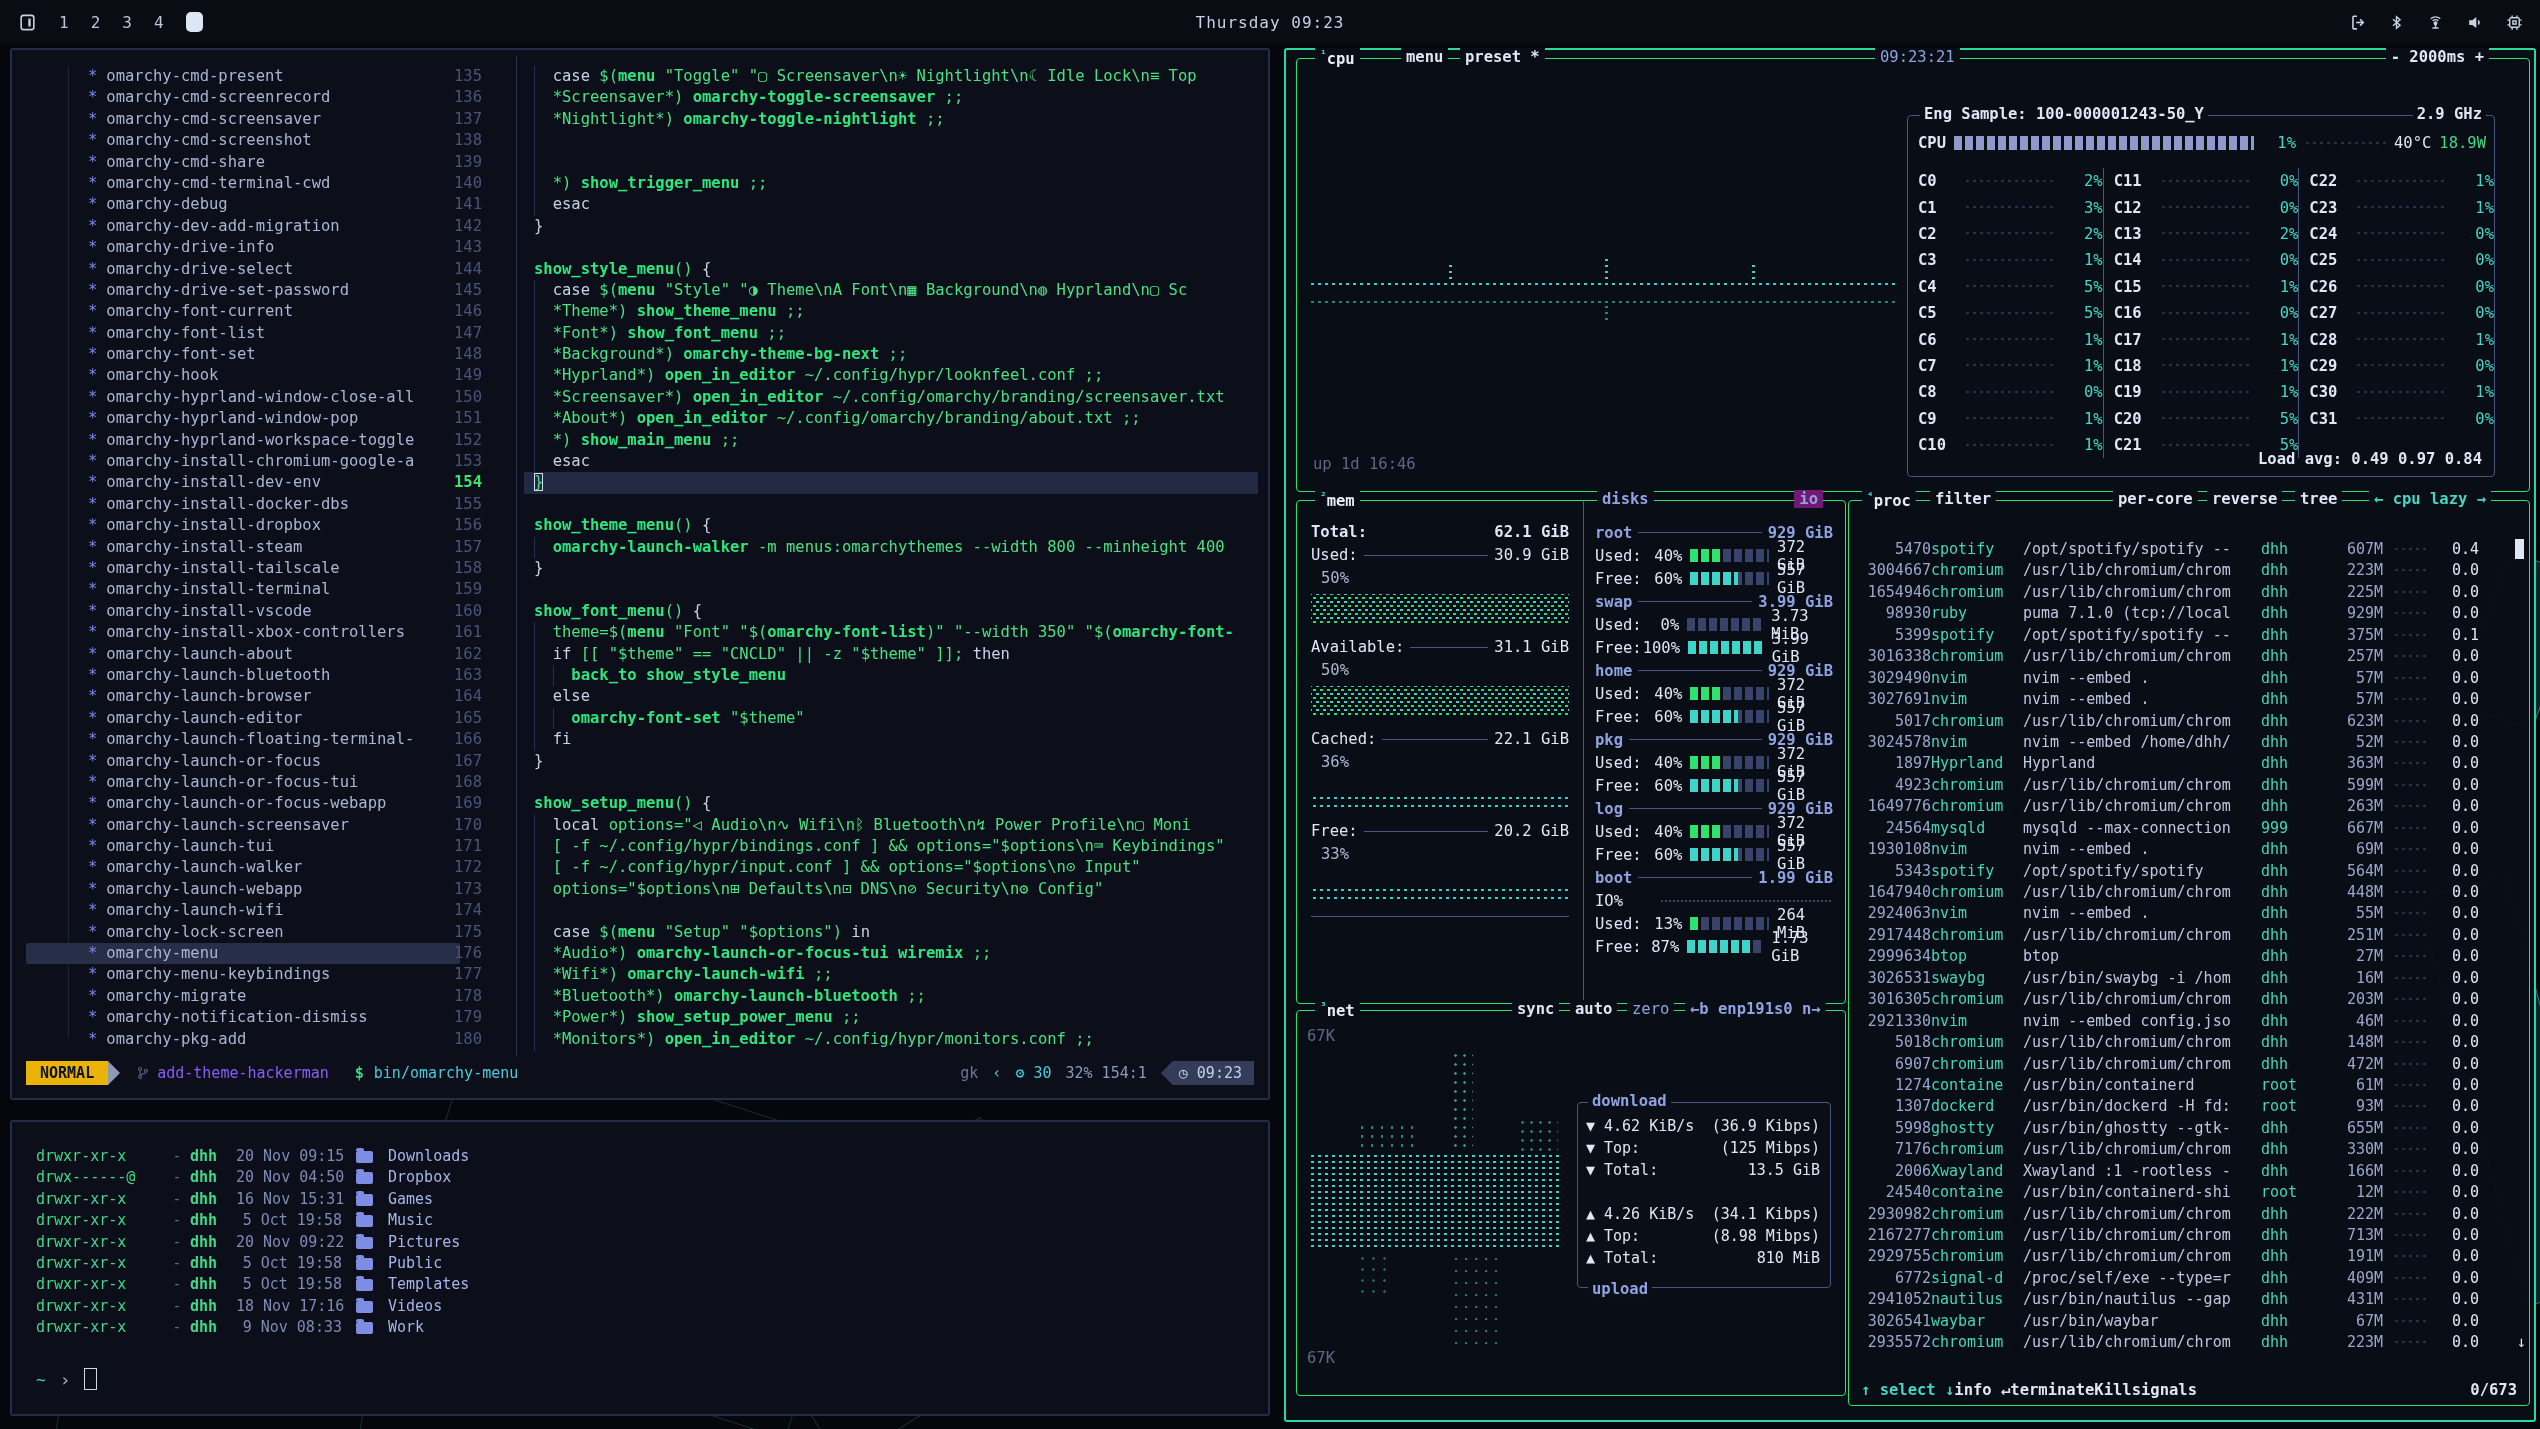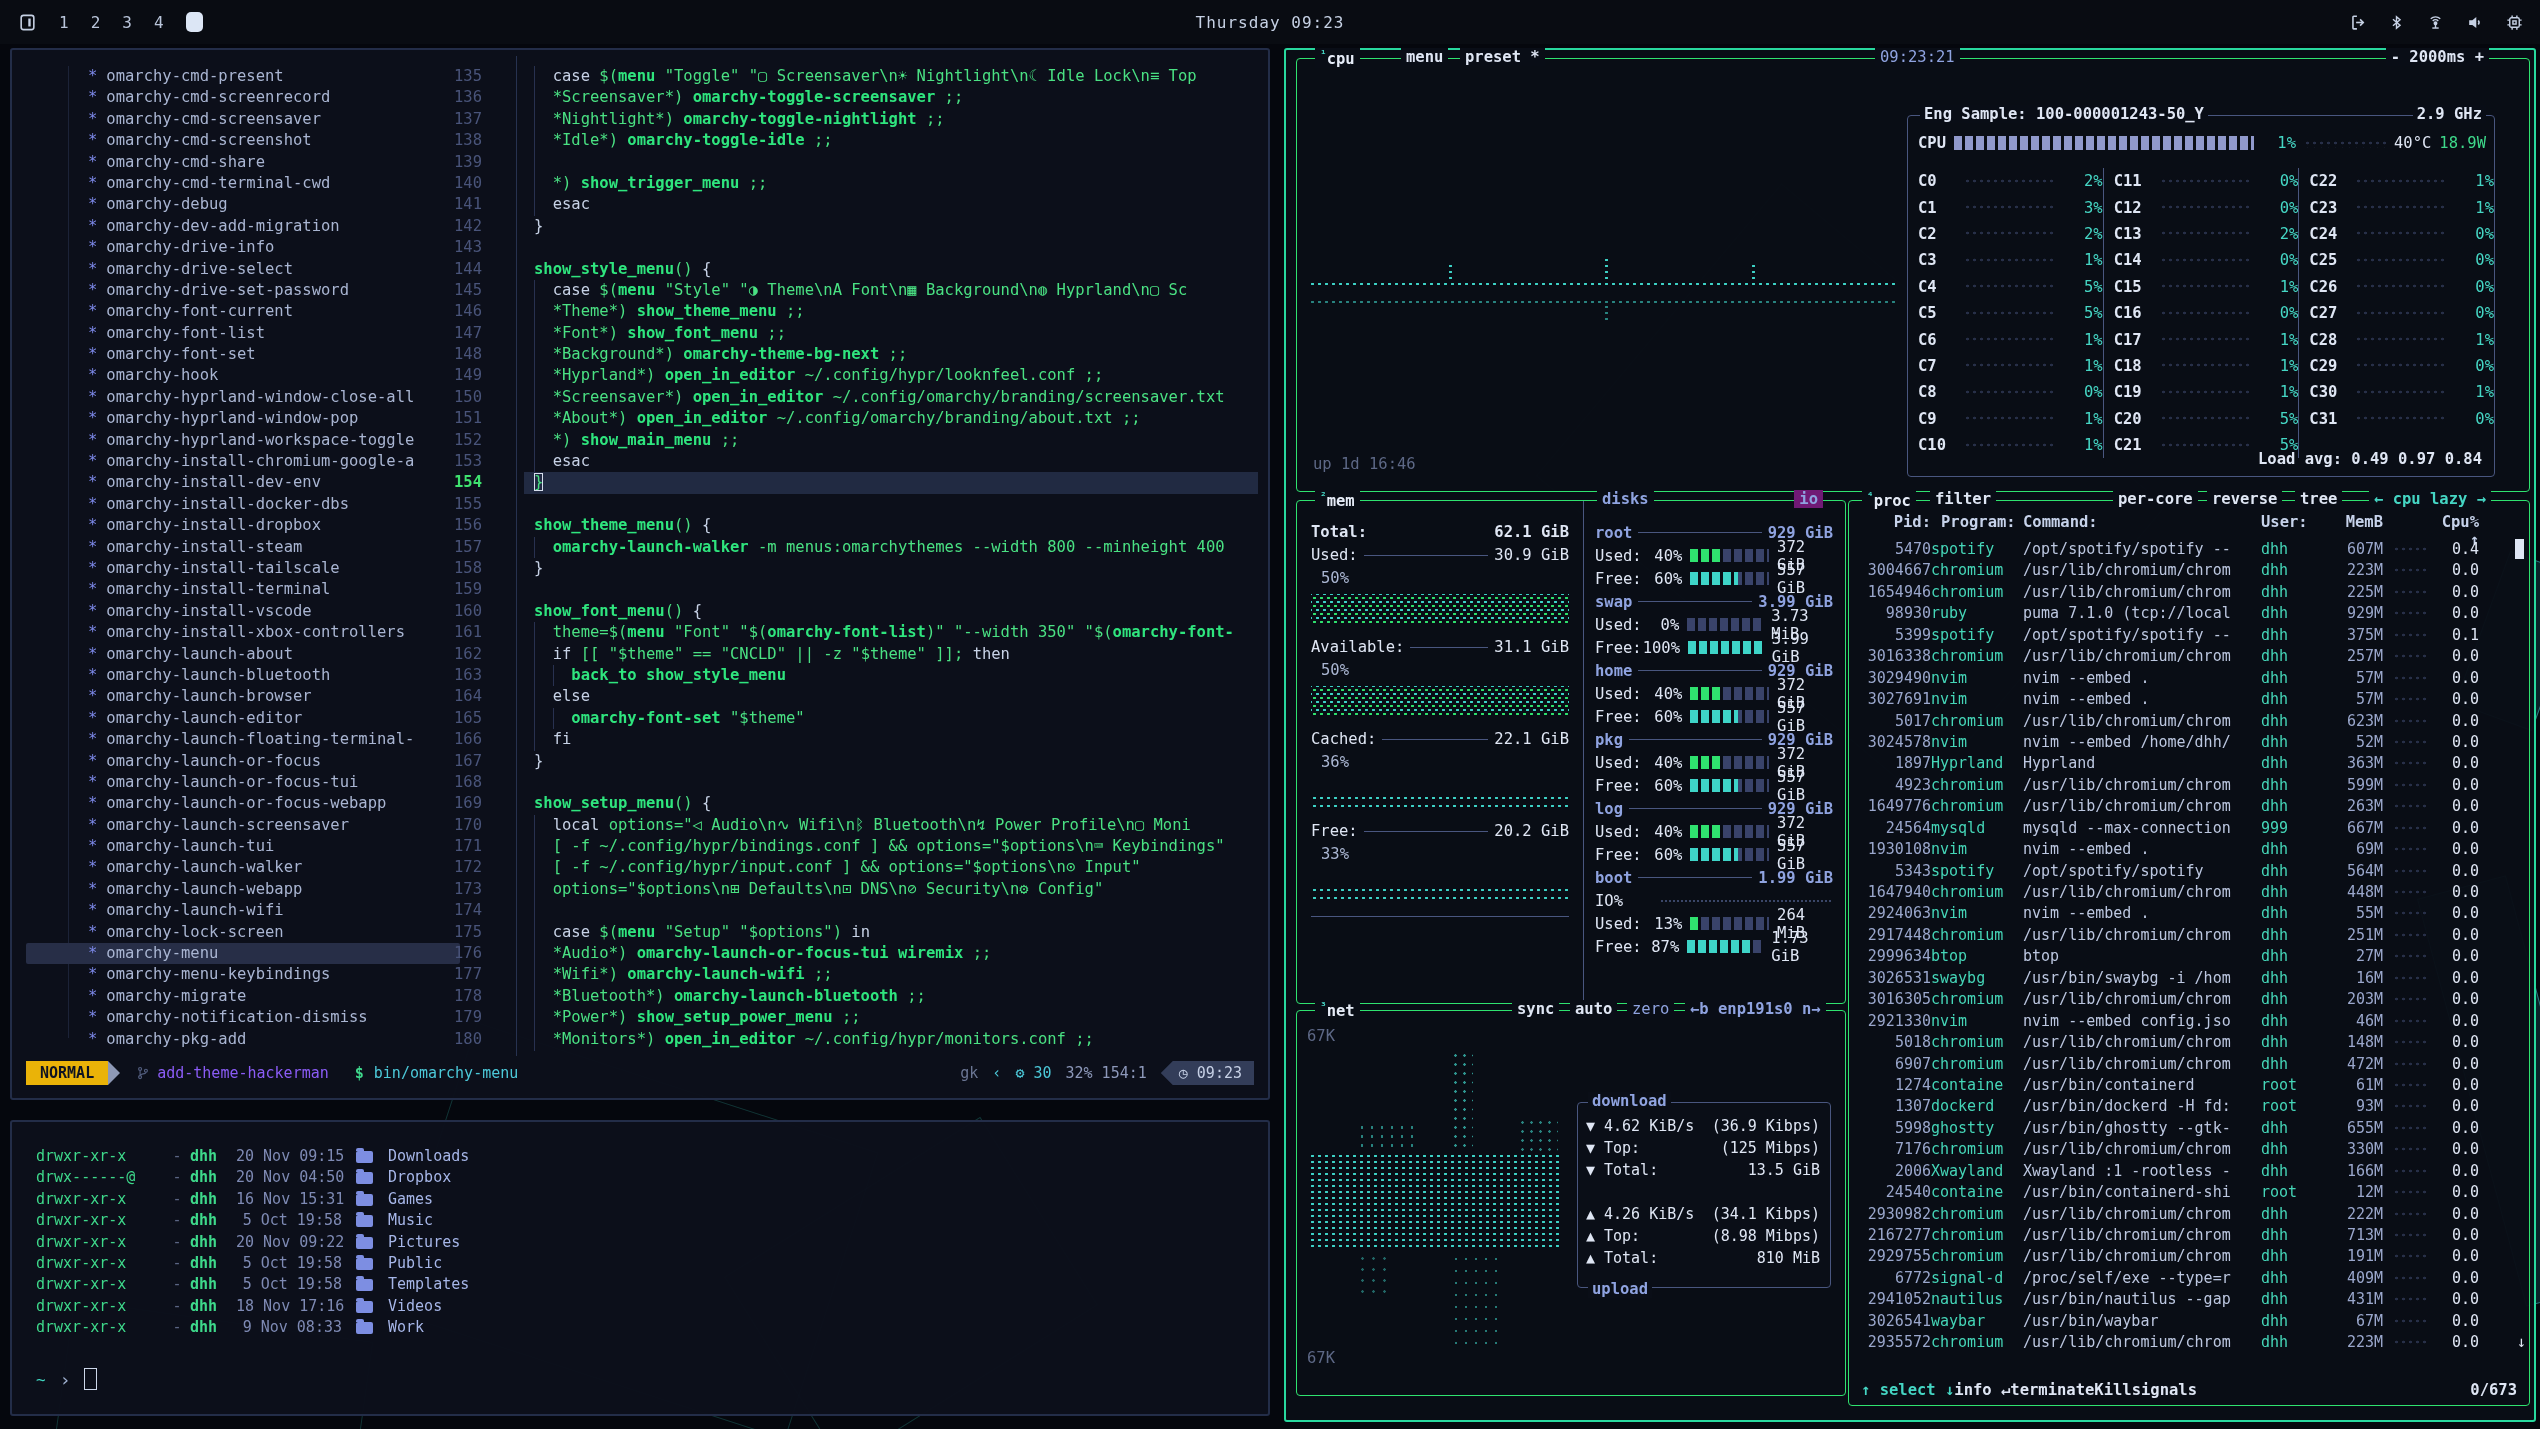--- a/index.html
+++ b/index.html
@@ -330,21 +330,20 @@
           <span class="ct">  *Screensaver*) <b class="fn">omarchy-toggle-screensaver</b> ;;</span>
         </div>
 
         <div class="codeline">
           <span class="ln">137</span>
           <span class="ct">  *Nightlight*) <b class="fn">omarchy-toggle-nightlight</b> ;;</span>
         </div>
 
         <div class="codeline">
           <span class="ln">138</span>
-          <span class="ct">  *Idle*) <b class="fn">omarchy-toggle-idle</b> ;;</span>
         </div>
 
         <div class="codeline">
           <span class="ln">139</span>
         </div>
 
         <div class="codeline">
           <span class="ln">140</span>
           <span class="ct">  *) <b class="fn">show_trigger_menu</b> ;;</span>
         </div>
@@ -1105,29 +1104,20 @@
       </div>
     </div>
 
     <div class="box proc-box">
       <span class="btitle" style="left:13px;"><sup>⁴</sup><span>proc</span></span>
       <span class="bbtn" style="left:81px;">filter</span>
       <span class="bbtn" style="left:264px;">per-core</span>
       <span class="bbtn" style="left:358px;">reverse</span>
       <span class="bbtn" style="left:446px;">tree</span>
       <span class="bbtn" style="right:38px;color:#45d6c4;">← cpu lazy →</span>
-      <div class="prochead">
-        <span class="r">Pid:</span>
-        <span style="padding-left:10px;">Program:</span>
-        <span>Command:</span>
-        <span>User:</span>
-        <span class="r">MemB</span>
-        <span></span>
-        <span class="r">Cpu% ↑</span>
-      </div>
       <div class="procrows">
 
           <div class="prow">
             <span class="ppid">5470</span>
             <span class="pprog">spotify</span>
             <span class="pcmd">/opt/spotify/spotify --</span>
             <span class="puser">dhh</span>
             <span class="pmem">607M</span>
             <span class="pdots ddim"></span>
             <span class="pcpu">0.4</span>

